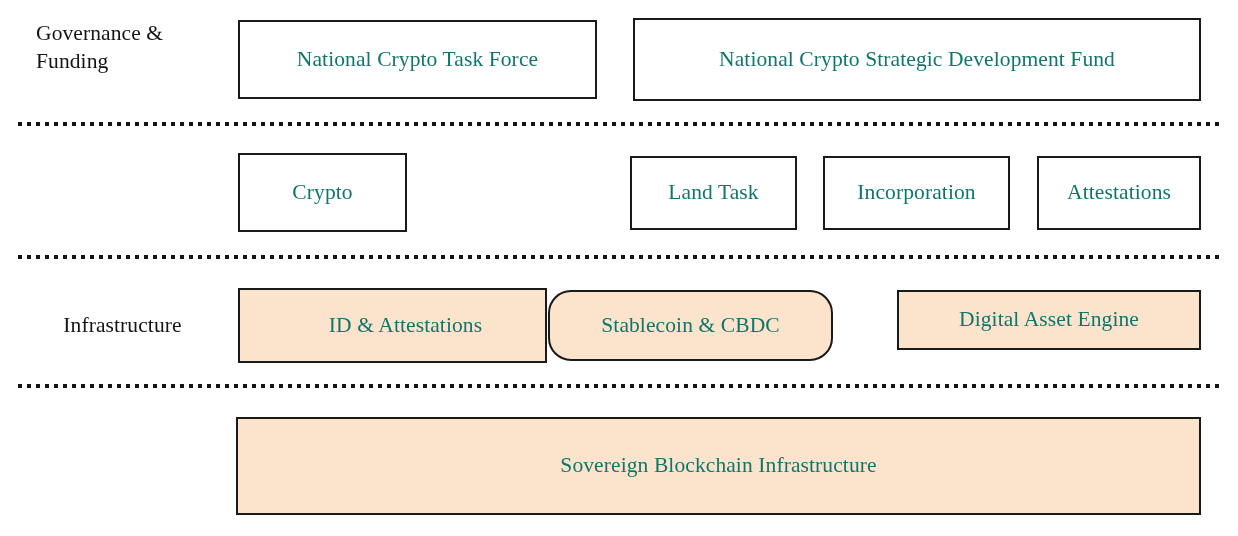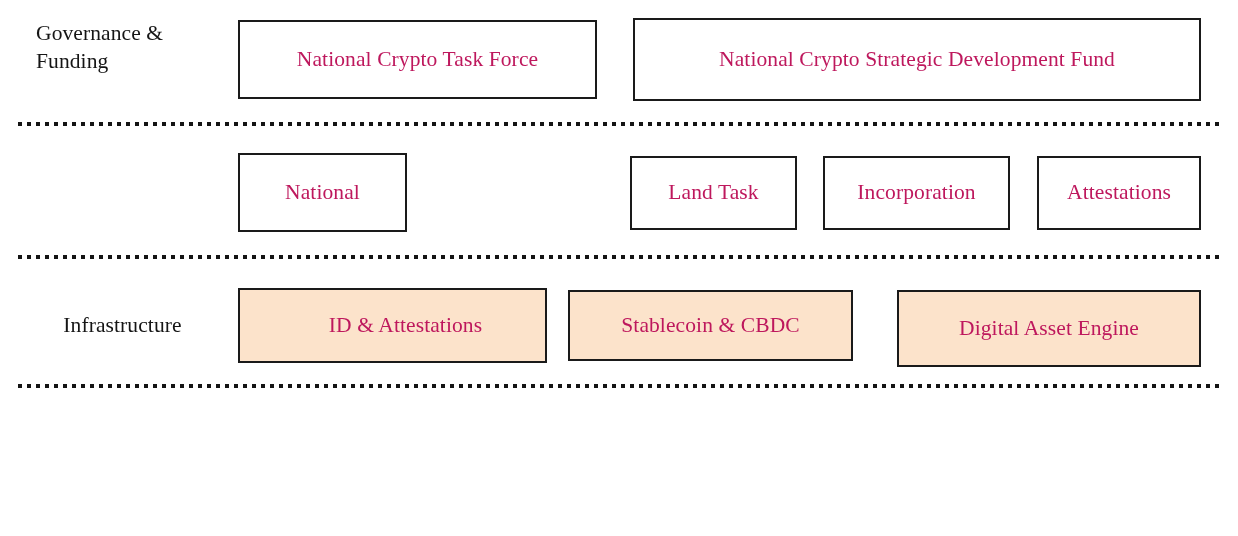--- a/index.html
+++ b/index.html
@@ -41,21 +41,21 @@
     box-sizing: border-box;
     display: flex;
     align-items: center;
     justify-content: center;
     text-align: center;
     border: 2.2px solid #1a1a1a;
     background: #ffffff;
     font-size: 21.5px;
     line-height: 1.2;
     letter-spacing: 0.1px;
-    color: #be185d;
+    color: #0f766e;
     padding: 0 8px;
   }
   .node.filled { background: #fce3cb; }
 
   
   .separator {
     position: absolute;
     height: 4px;
     background-image: linear-gradient(to right, #141414 0px, #141414 4px, rgba(0,0,0,0) 4px, rgba(0,0,0,0) 9px);
     background-size: 9px 4px;
@@ -70,35 +70,36 @@
   <div class="row-label left" style="left:36px; top:10px; width:190px; height:74px;">Governance &amp;
 Funding</div>
 
   <div class="node" style="left:238px; top:20px; width:359px; height:79px;">National Crypto Task Force</div>
 
   <div class="node" style="left:633px; top:18px; width:568px; height:83px;">National Crypto Strategic Development Fund</div>
 
   <div class="separator" style="left:18px; top:122px; width:1205px;"></div>
 
 
-  <div class="node" style="left:238px; top:153px; width:169px; height:79px;">National</div>
+  <div class="node" style="left:238px; top:153px; width:169px; height:79px;">Crypto</div>
 
 
   <div class="node" style="left:630px; top:156px; width:167px; height:74px;">Land Task</div>
 
   <div class="node" style="left:823px; top:156px; width:187px; height:74px;">Incorporation</div>
 
   <div class="node" style="left:1037px; top:156px; width:164px; height:74px;">Attestations</div>
 
   <div class="separator" style="left:18px; top:255px; width:1205px;"></div>
 
   <div class="row-label center" style="left:20px; top:289px; width:205px; height:72px;">Infrastructure</div>
 
   <div class="node filled" style="left:238px; top:288px; width:309px; height:75px;padding-left:34px;">ID &amp; Attestations</div>
 
-  <div class="node filled" style="left:568px; top:290px; width:285px; height:71px;">Stablecoin &amp; CBDC</div>
+  <div class="node filled" style="left:548px; top:290px; width:285px; height:71px;border-radius:23px;">Stablecoin &amp; CBDC</div>
 
-  <div class="node filled" style="left:897px; top:290px; width:304px; height:77px;">Digital Asset Engine</div>
+  <div class="node filled" style="left:897px; top:290px; width:304px; height:60px;">Digital Asset Engine</div>
 
   <div class="separator" style="left:18px; top:384px; width:1205px;"></div>
 
+  <div class="node filled" style="left:236px; top:417px; width:965px; height:98px;">Sovereign Blockchain Infrastructure</div>
 
 </div>
 
 </body></html>

